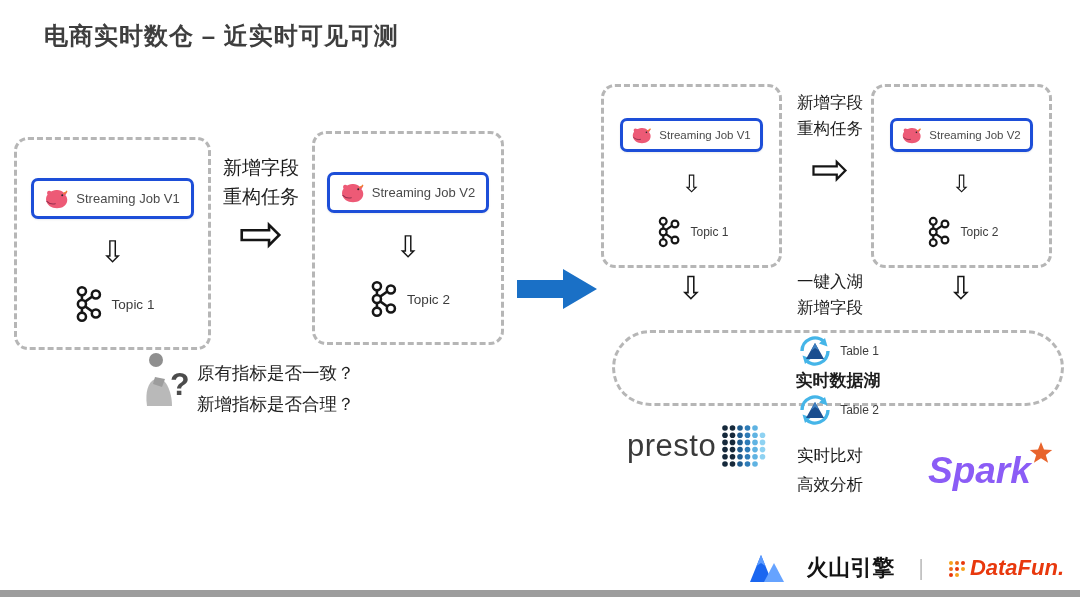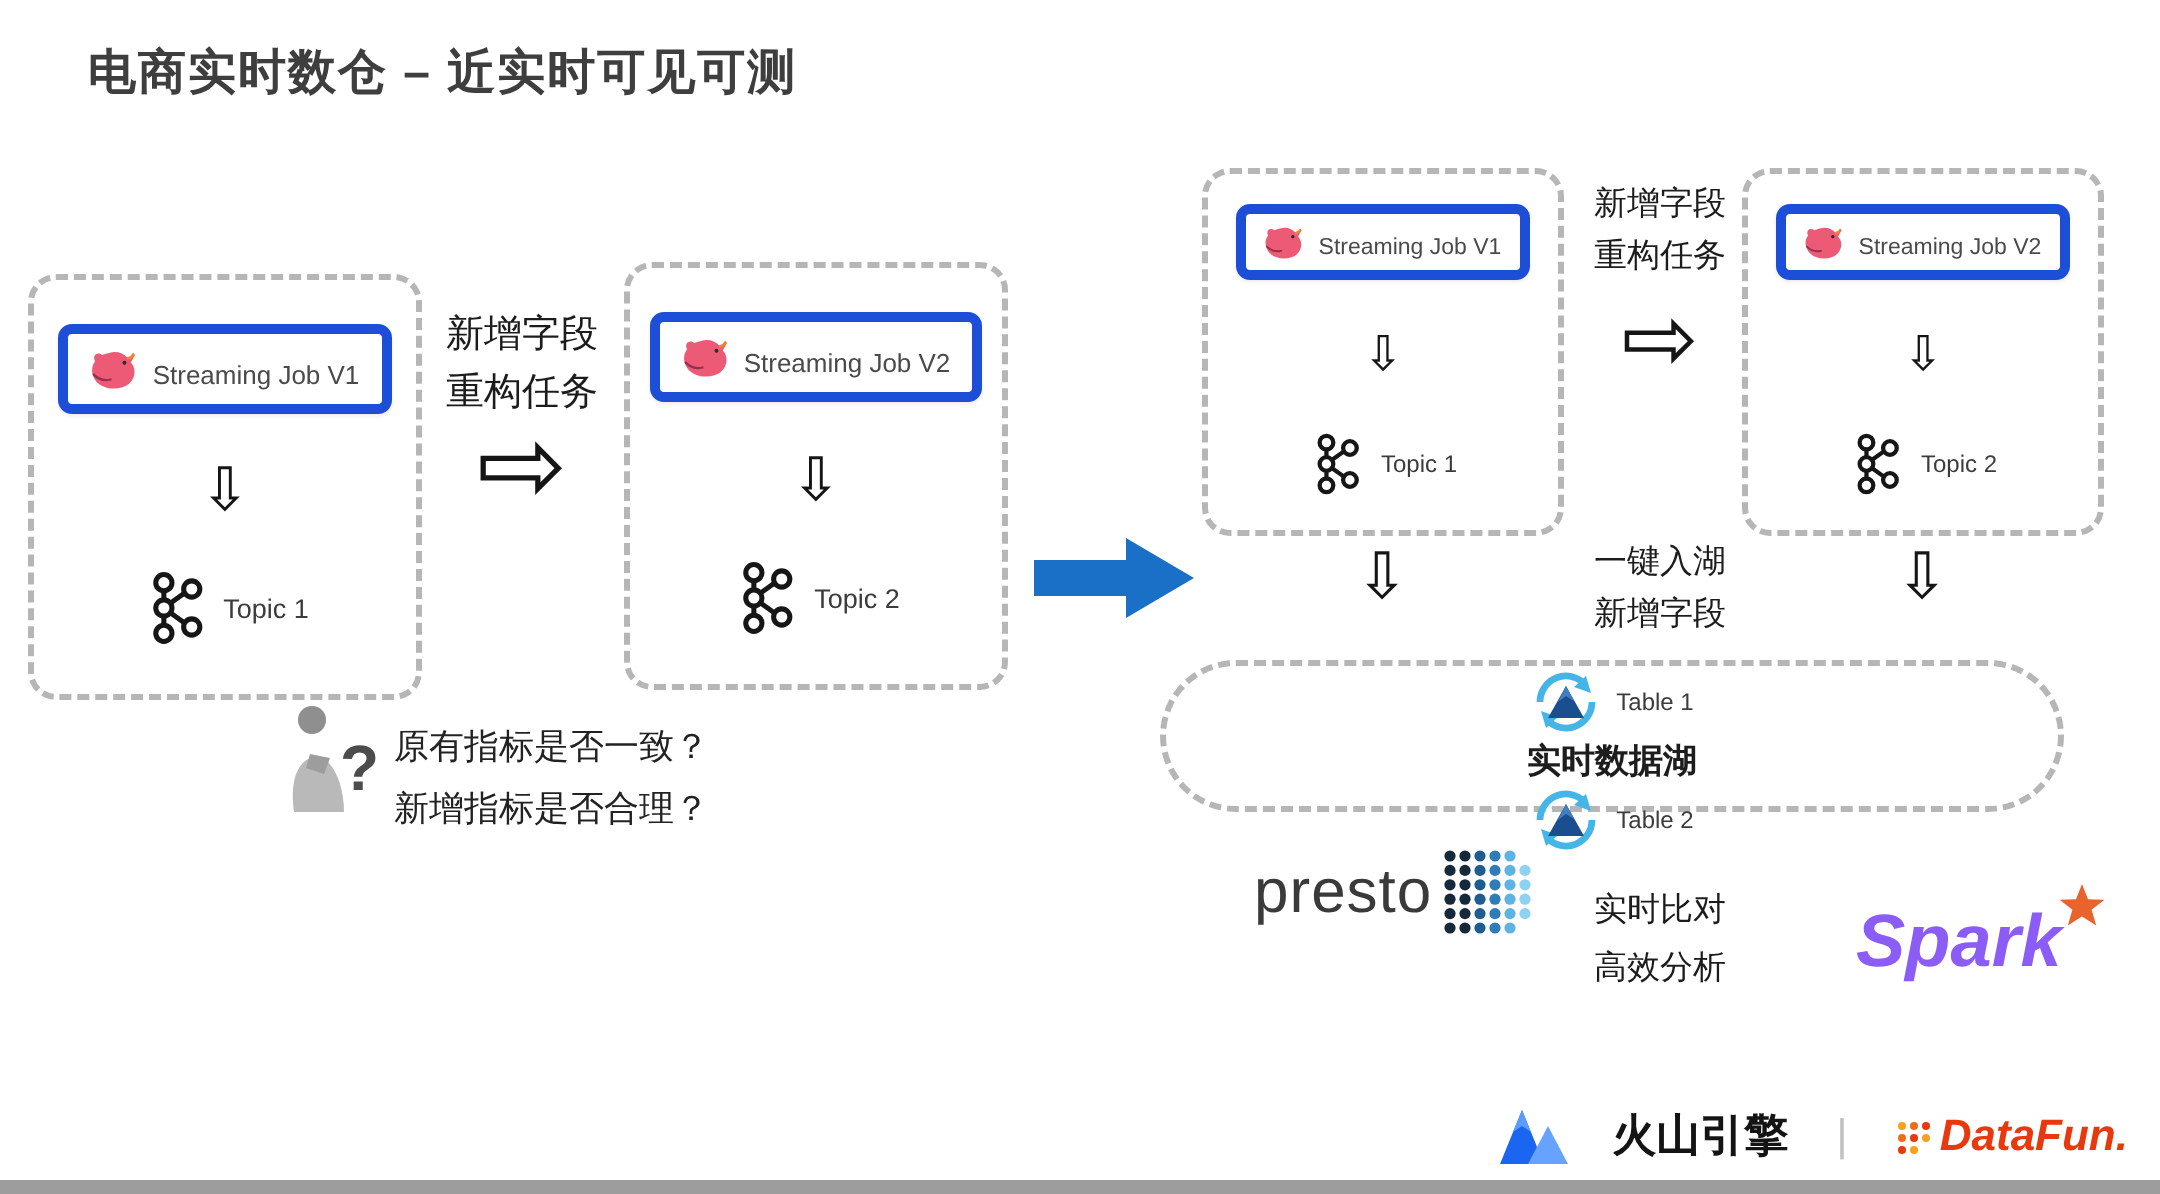--- a/index.html
+++ b/index.html
@@ -15,23 +15,23 @@
     position:absolute; border:3px dashed #b6b6b6; border-radius:14px; box-sizing:border-box;
     display:flex; flex-direction:column; align-items:center; justify-content:space-between;
     background:#fff;
   }
   .box-left-v1  { left:14px;  top:137px; width:197px; height:213px; padding:22px 8px 24px; }
   .box-left-v2  { left:312px; top:131px; width:192px; height:214px; padding:22px 8px 24px; }
   .box-right-v1 { left:601px; top:84px;  width:181px; height:184px; padding:15px 6px 17px; }
   .box-right-v2 { left:871px; top:84px;  width:181px; height:184px; padding:15px 6px 17px; }
 
   .job-pill {
-    background:#fff; border:5px solid #1d4ed8; border-radius:7px;
-    display:flex; align-items:flex-end; gap:7px; padding:7px 11px;
-    box-shadow:0 1px 2px rgba(0,0,0,.08); white-space:nowrap;
+    background:#fff; border:3px solid #1d4ed8; border-radius:7px;
+    display:flex; align-items:center; gap:7px; padding:7px 11px;
+    box-shadow:0 1px 2px rgba(0,0,0,.08); white-space:nowrap;margin-top:16px;
   }
   .job-label { font-size:13px; color:#4a4a4a; }
   .sm .job-pill { padding:5px 9px; }
   .sm .job-label { font-size:11.5px; }
 
   .topic-row { display:flex; align-items:center; gap:9px; }
   .topic-label { font-size:13.5px; color:#3c3c3c; }
   .sm .topic-label { font-size:12px; }
 
   .hollow-arrow { color:#151515; line-height:1; text-align:center; user-select:none; }
@@ -48,21 +48,21 @@
   .thinker-q { position:absolute; left:170px; top:366px; font-size:32px; font-weight:700; color:#4c4c4c; }
   .note-question { left:197px; top:358px; width:240px; text-align:left; font-size:17.5px; line-height:1.75; color:#222; }
 
   .big-arrow { position:absolute; left:517px; top:267px; }
 
   .arrow-below-left  { position:absolute; left:659px; top:272px; width:64px; font-size:32px; }
   .arrow-below-right { position:absolute; left:929px; top:272px; width:64px; font-size:32px; }
   .note-ingest { left:786px; top:268px; width:88px; font-size:16.5px; font-weight:500; line-height:1.6; }
 
   .lake-box {
-    left:580px; top:330px; width:452px; height:76px; border-radius:38px;
+    left:612px; top:330px; width:452px; height:76px; border-radius:38px;
     flex-direction:column; justify-content:space-between; align-items:center; padding:0 30px;
   }
   .table-group { display:flex; align-items:center; gap:7px; }
   .table-label { font-size:12px; color:#3c3c3c; }
   .lake-label  { font-size:17px; font-weight:600; color:#1d1d1d; }
 
   .presto-wrap { position:absolute; left:627px; top:424px; display:flex; align-items:center; gap:5px; }
   .presto-text { font-size:31px; font-weight:500; color:#3a3a3a; letter-spacing:.5px; }
   .note-analysis { left:786px; top:441px; width:88px; font-size:16.5px; font-weight:500; line-height:1.75; }
   .spark-wrap { position:absolute; left:928px; top:450px; display:flex; align-items:flex-start; }

